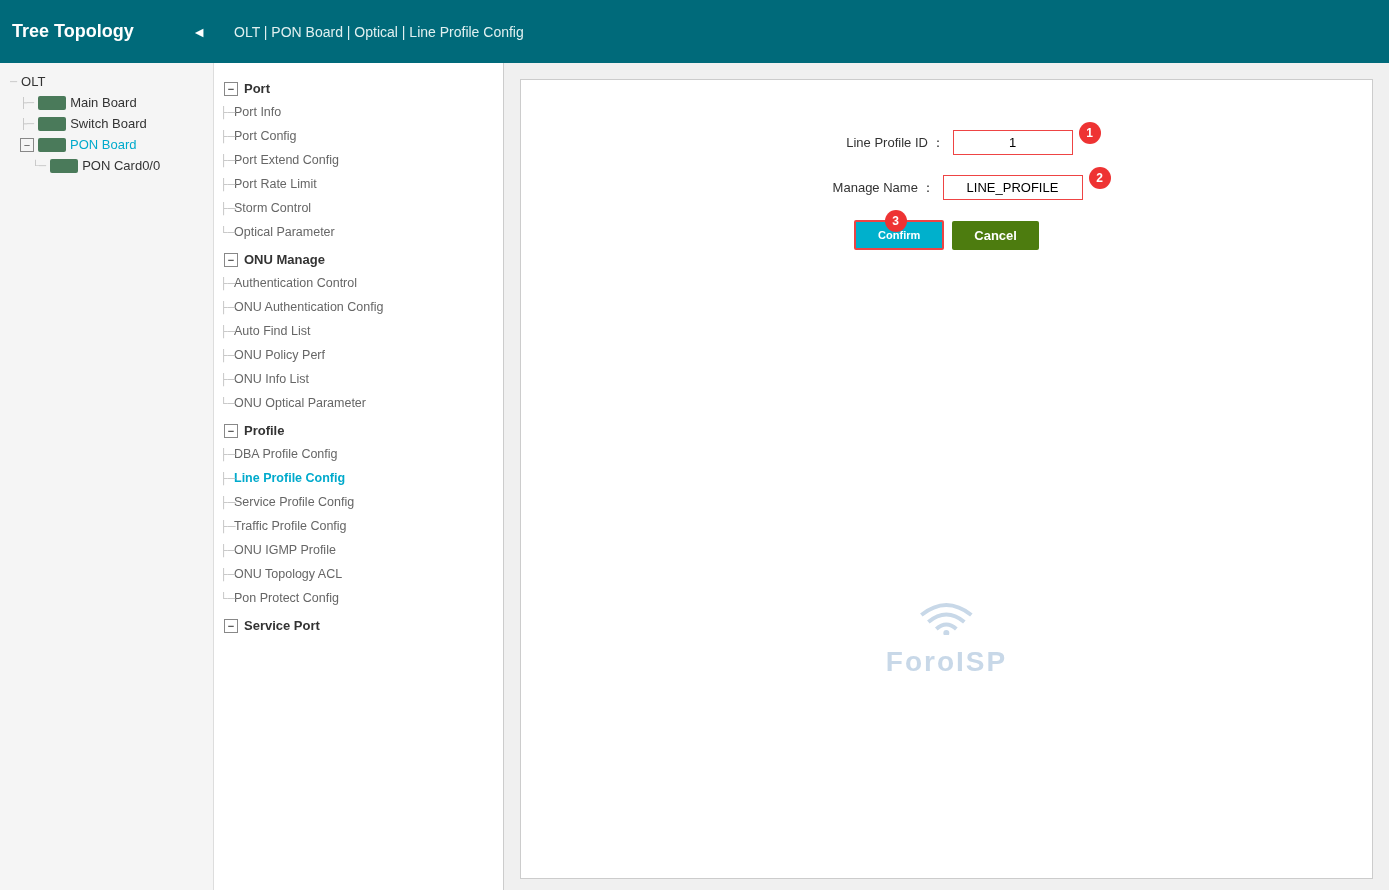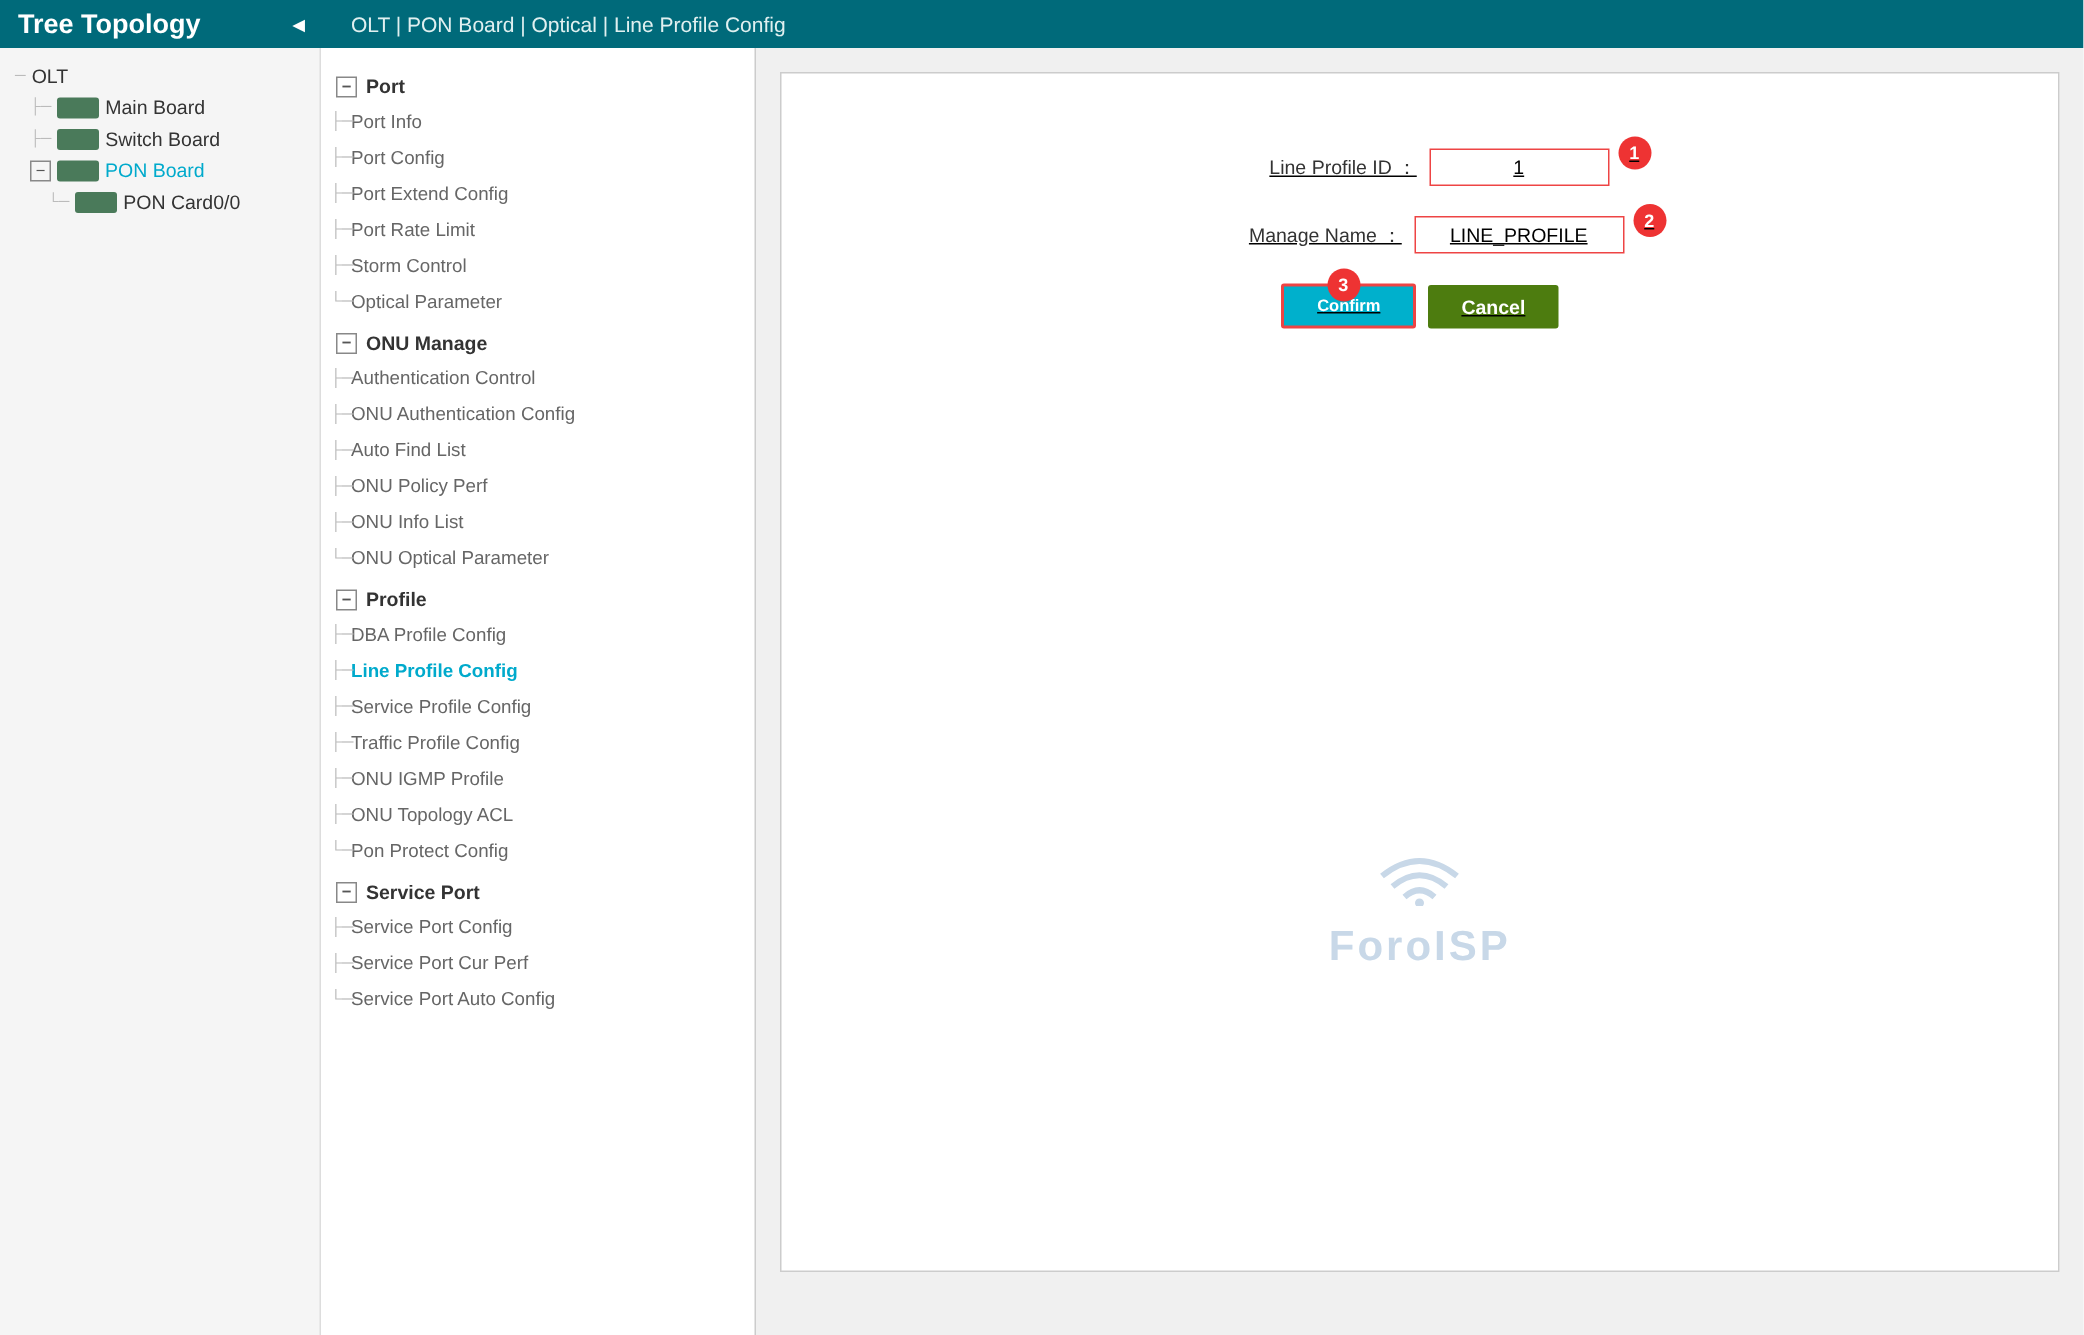--- a/index.html
+++ b/index.html
@@ -2,21 +2,21 @@
 <html><head>
   <meta charset="utf-8">
   <style>
     * { margin: 0; padding: 0; box-sizing: border-box; }
     body { font-family: Arial, sans-serif; font-size: 13px; background: #f0f0f0; width: 1389px; height: 890px; overflow: hidden; display: flex; flex-direction: column; }
 
     
     #header {
       background: #006a7a;
       color: white;
-      height: 32px;
+      height: 63px;
       display: flex;
       align-items: center;
       flex-shrink: 0;
     }
     #sidebar-title {
       width: 214px;
       font-size: 18px;
       font-weight: bold;
       padding-left: 12px;
       display: flex;
@@ -145,21 +145,20 @@
       background: #f0f0f0;
       overflow-y: auto;
       padding: 16px;
     }
     #content-inner {
       background: white;
       border: 1px solid #ccc;
       min-height: 800px;
       padding: 20px;
       position: relative;
-      text-decoration: underline;
     }
 
     
     .form-container {
       padding: 30px 40px;
     }
     .form-row {
       display: flex;
       align-items: center;
       margin-bottom: 20px;
@@ -361,31 +360,20 @@
           <span>ONU Topology ACL</span>
         </div>
       <div class="menu-item last-item">
           <span>Pon Protect Config</span>
         </div>
     </div>
 
     <div class="section-header">
       <span class="section-expand">−</span>
       <span>Service Port</span>
-    </div>
-    <div>
-      <div class="menu-item">
-          <span>Service Port Config</span>
-        </div>
-      <div class="menu-item">
-          <span>Service Port Cur Perf</span>
-        </div>
-      <div class="menu-item last-item">
-          <span>Service Port Auto Config</span>
-        </div>
     </div>
 
   </div>
 
   <div id="content">
     <div id="content-inner">
 
       <div class="form-container">
 
         <div class="form-row">

